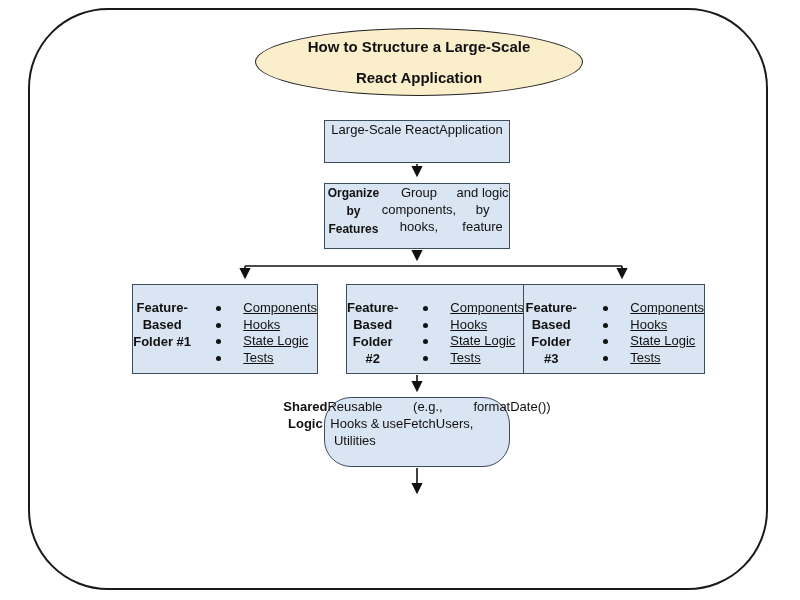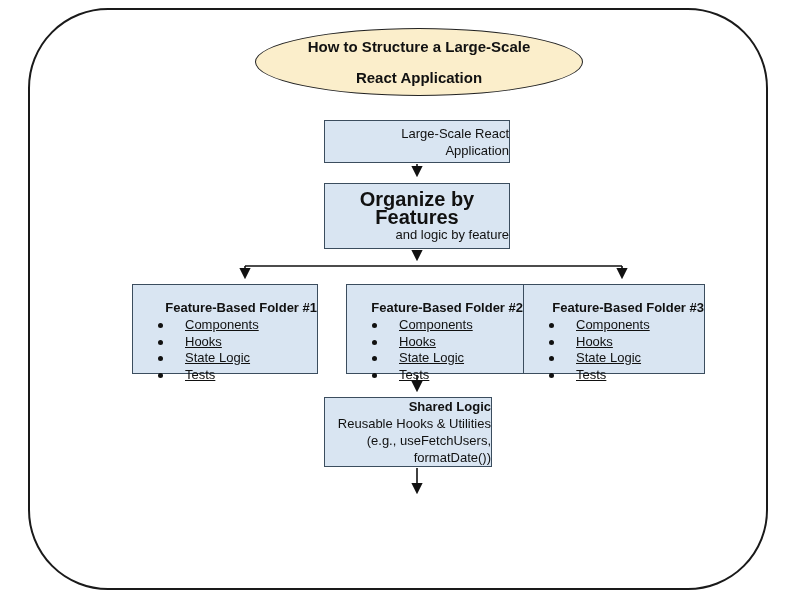--- a/index.html
+++ b/index.html
@@ -17,35 +17,35 @@
   .ellipse{
     position:absolute;left:255px;top:28px;width:328px;height:68px;
     background:var(--ellipse-fill,#fbeecb);border:1.6px solid var(--ellipse-border,#222222);
     border-radius:50%;box-sizing:border-box;
     display:flex;flex-direction:column;align-items:center;justify-content:center;
     font-weight:bold;font-size:15px;line-height:19px;text-align:center;gap:12px;
   }
   .node{
     position:absolute;background:var(--node-fill,#d9e5f2);
     border:1.5px solid var(--node-border,#3b4d5e);box-sizing:border-box;
-    display:flex;flex-direction:column;align-items:flex-end;justify-content:center;
+    display:flex;flex-direction:row;align-items:flex-start;justify-content:center;
     font-size:13px;line-height:17px;text-align:center;
   }
   .node .title{font-weight:bold;}
   .node-root{left:324px;top:120px;width:186px;height:43px;}
   .node-organize{left:324px;top:183px;width:186px;height:66px;}
-  .node-organize .title{font-size:20px;line-height:18px;}
+  .node-organize .title{font-size:12px;line-height:18px;}
   .folder{justify-content:flex-start;padding-top:14px;height:90px;top:284px;}
   .folder-1{left:132px;width:186px;}
   .folder-2{left:330px;width:178px;margin-left:16px;}
   .folder-3{left:523px;width:182px;}
   .folder ul{list-style:none;margin:1px 0 0 0;padding:0;width:100%;}
   .folder li{display:flex;align-items:flex-start;text-align:left;line-height:16.5px;text-decoration:underline;}
   .folder .bullet{flex:0 0 auto;width:5px;height:5px;border-radius:50%;background:var(--text-color,#111111);margin:6px 22px 0 25px;}
-  .node-shared{left:324px;top:397px;width:168px;height:70px;}
+  .node-shared{left:324px;top:397px;width:186px;height:70px;border-radius:27px;}
   .node-abstract{left:324px;top:500px;width:186px;height:78px;}
 </style>
 </head>
 <body>
 
 <div class="canvas">
 
   <div class="frame"></div>
 
   <svg class="connectors" viewBox="0 0 800 600">
@@ -68,20 +68,21 @@
     <div>React Application</div>
   </div>
 
   <div class="node node-root">
     <div>Large-Scale React</div>
     <div>Application</div>
   </div>
 
   <div class="node node-organize">
     <div class="title">Organize by Features</div>
+    <div>Group components, hooks,</div>
     <div>and logic by feature</div>
   </div>
 
   <div class="node folder folder-1">
     <div class="title">Feature-Based Folder #1</div>
     <ul>
       <li>
           <span class="bullet"></span>
           <span>Components</span>
         </li>

